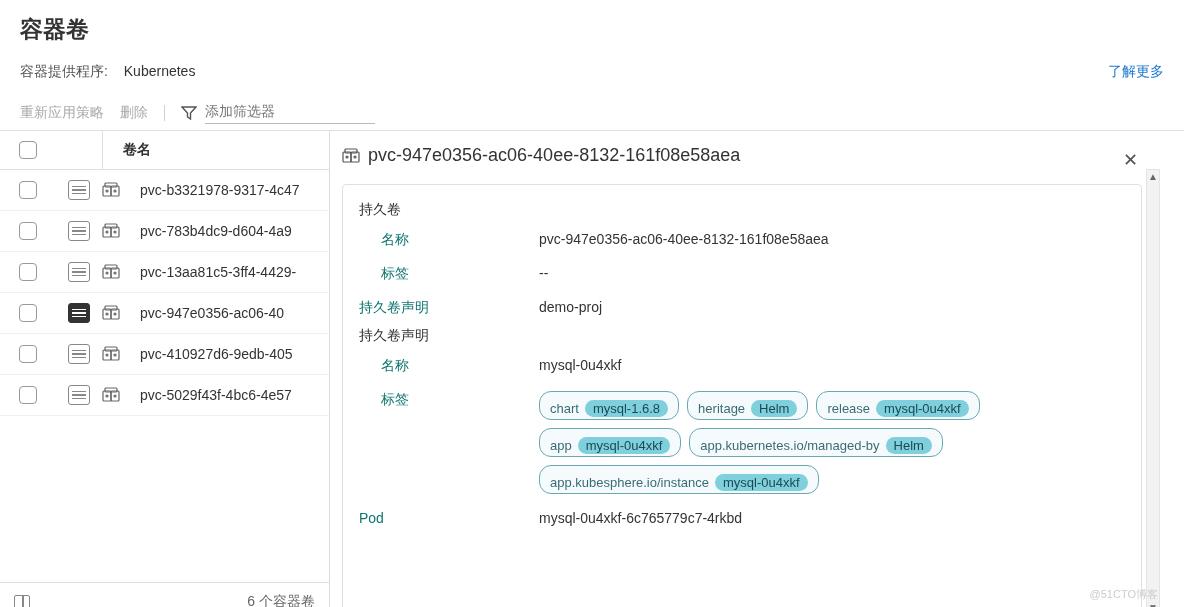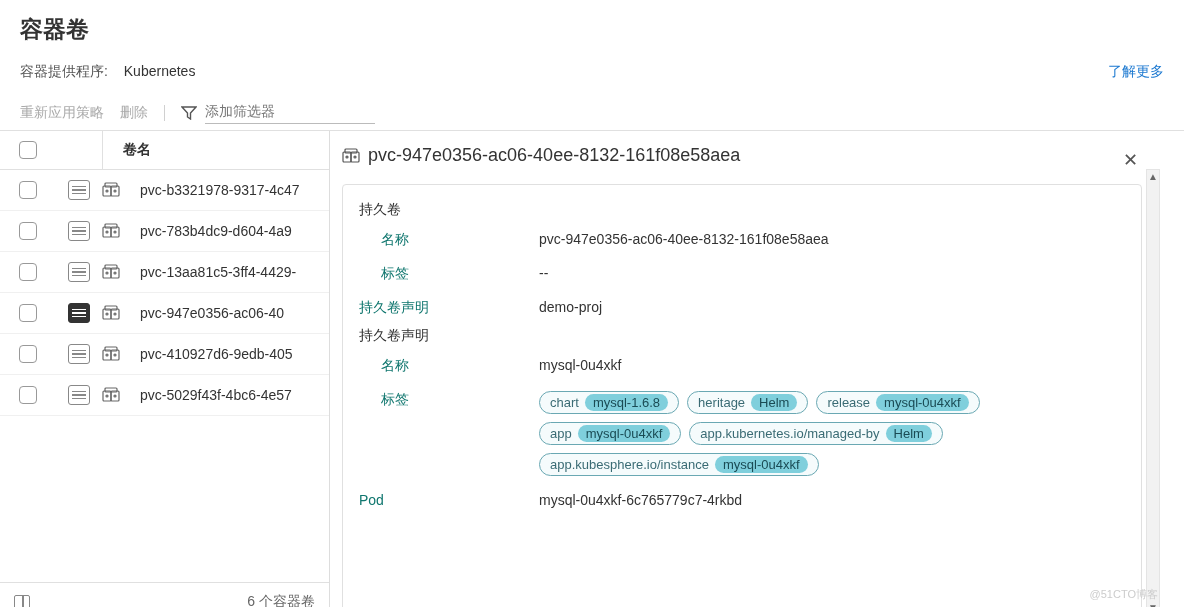--- a/index.html
+++ b/index.html
@@ -178,21 +178,21 @@
       width: 180px;
       padding-left: 22px;
       color: #0f766e;
     }
     .kv .k.no-indent { padding-left: 0; }
     .kv .v { flex: 1; color: #333; }
     .tags { display: flex; flex-wrap: wrap; gap: 8px; }
     .tag-pill {
       border: 1px solid #6aa8b3;
       border-radius: 12px;
-      padding: 2px 10px 2px 10px;
+      padding: 8px 10px 2px 10px;
       display: inline-flex;
       align-items: center;
       gap: 6px;
       font-size: 13px;
       color: #3a6b74;
       background: #f5fbfc;
     }
     .tag-pill .tag-val {
       background: #7fcfdc;
       border-radius: 10px;

